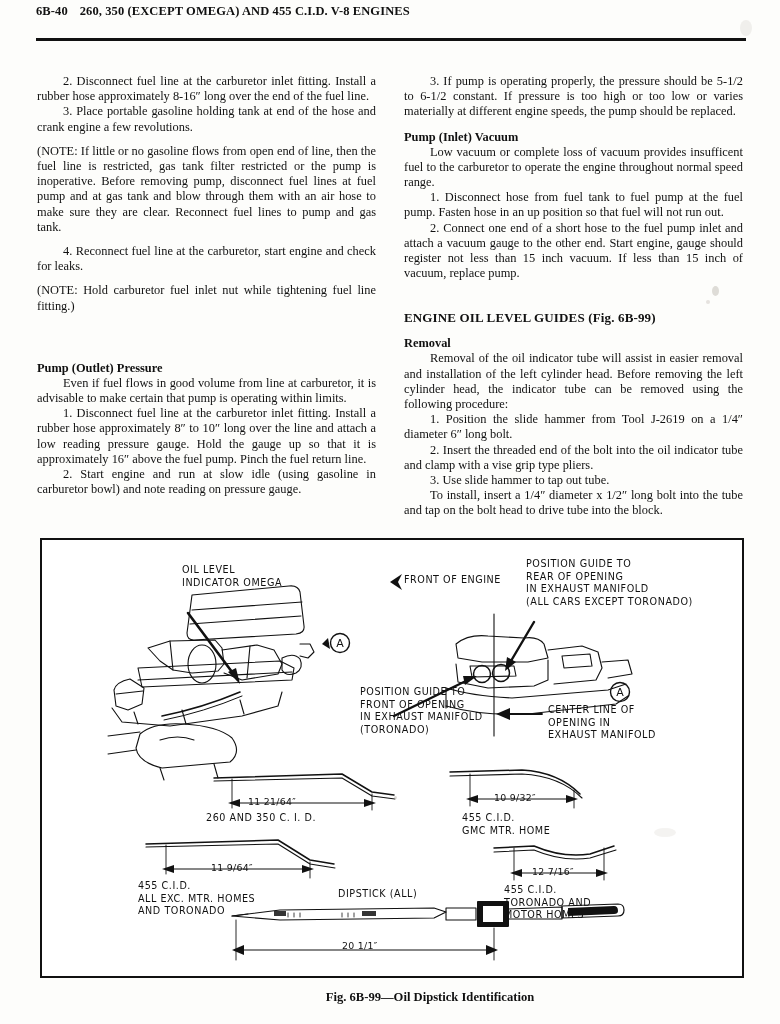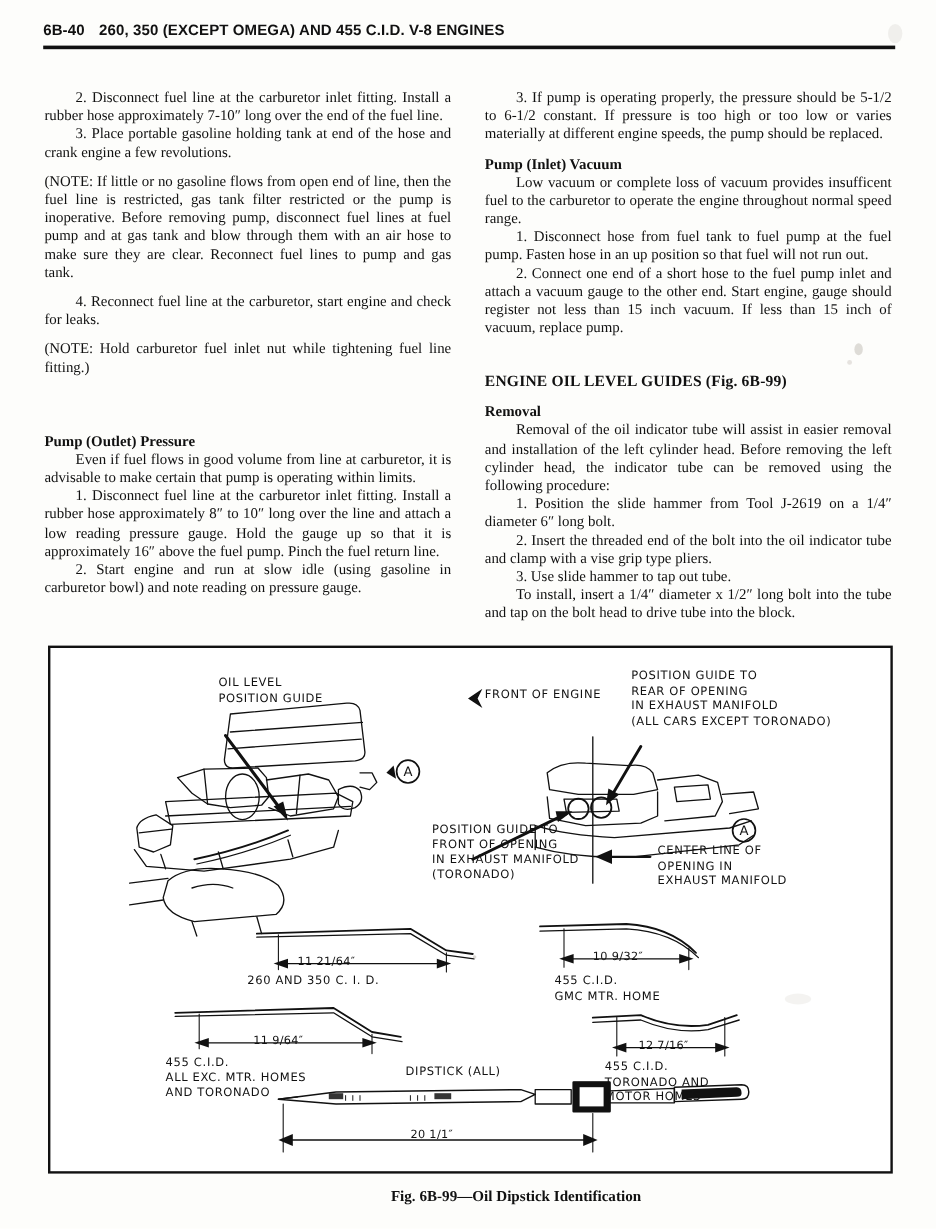--- a/index.html
+++ b/index.html
@@ -19,23 +19,23 @@
   .page {
     position: absolute;
     inset: 0;
     background: #fdfdfb;
   }
 
   
   .runhead {
     position: absolute;
     left: 36px;
-    top: 18px;
+    top: 4px;
     width: 710px;
-    font-family: Liberation Sans, sans-serif;
+    font-family: Liberation Serif, serif;
     font-weight: bold;
     font-size: 12.5px;
     letter-spacing: 0.1px;
     white-space: nowrap;
   }
   .runhead .folio { margin-right: 12px; }
   .rule {
     position: absolute;
     left: 36px;
     top: 38px;
@@ -138,21 +138,21 @@
 <body>
 
 <div class="page">
 
   <div class="runhead">
     <span class="folio">6B-40</span><span>260, 350 (EXCEPT OMEGA) AND 455 C.I.D. V-8 ENGINES</span>
   </div>
   <div class="rule"></div>
 
   <div class="col col-left">
-    <p class="para indent">2. Disconnect fuel line at the carburetor inlet fitting. Install a rubber hose approximately 7-10″ long over the end of the fuel line.</p>
+    <p class="para indent">2. Disconnect fuel line at the carburetor inlet fitting. Install a rubber hose approximately 8-16″ long over the end of the fuel line.</p>
     <p class="para indent">3. Place portable gasoline holding tank at end of the hose and crank engine a few revolutions.</p>
     <div class="gap-s"></div>
     <p class="para">(NOTE: If little or no gasoline flows from open end of line, then the fuel line is restricted, gas tank filter restricted or the pump is inoperative. Before removing pump, disconnect fuel lines at fuel pump and at gas tank and blow through them with an air hose to make sure they are clear. Reconnect fuel lines to pump and gas tank.</p>
     <div class="gap-s"></div>
     <p class="para indent">4. Reconnect fuel line at the carburetor, start engine and check for leaks.</p>
     <div class="gap-s"></div>
     <p class="para">(NOTE: Hold carburetor fuel inlet nut while tightening fuel line fitting.)</p>
     <div class="gap-xl"></div>
     <h3 class="sub">Pump (Outlet) Pressure</h3>
     <p class="para indent">Even if fuel flows in good volume from line at carburetor, it is advisable to make certain that pump is operating within limits.</p>
@@ -317,21 +317,21 @@
           <polygon points="190,410 202,405 202,415" fill="#111" stroke="none"></polygon>
           <polygon points="456,410 444,405 444,415" fill="#111" stroke="none"></polygon>
         </g>
 
         <text x="298" y="107" font-family="DejaVu Sans, sans-serif" font-size="11" text-anchor="middle" fill="#111">A</text>
         <text x="578" y="156" font-family="DejaVu Sans, sans-serif" font-size="11" text-anchor="middle" fill="#111">A</text>
       </svg>
 
       
       <div class="flabel" style="left:140px; top:24px;">OIL LEVEL
-POSITION GUIDE</div>
+INDICATOR OMEGA</div>
 
       <div class="flabel" style="left:362px; top:34px;">FRONT OF ENGINE</div>
 
       <div class="flabel" style="left:484px; top:18px;">POSITION GUIDE TO
 REAR OF OPENING
 IN EXHAUST MANIFOLD
 (ALL CARS EXCEPT TORONADO)</div>
 
       <div class="flabel" style="left:318px; top:146px;">POSITION GUIDE TO
 FRONT OF OPENING

